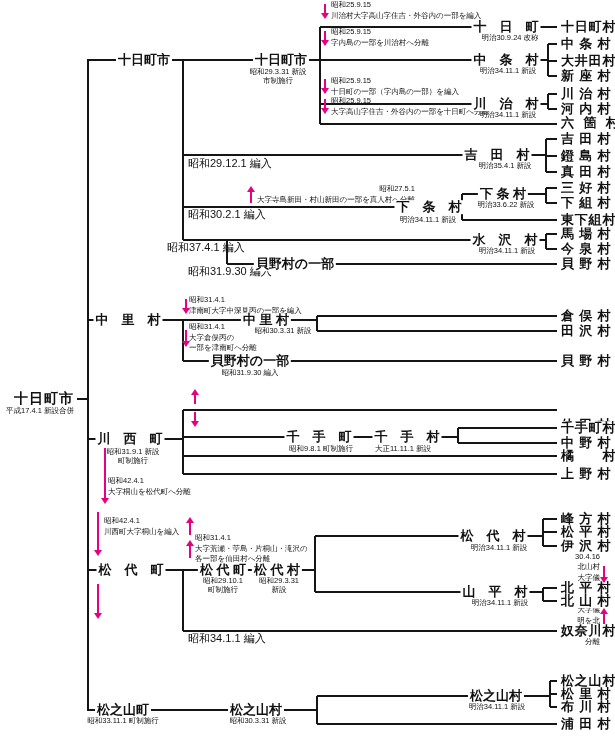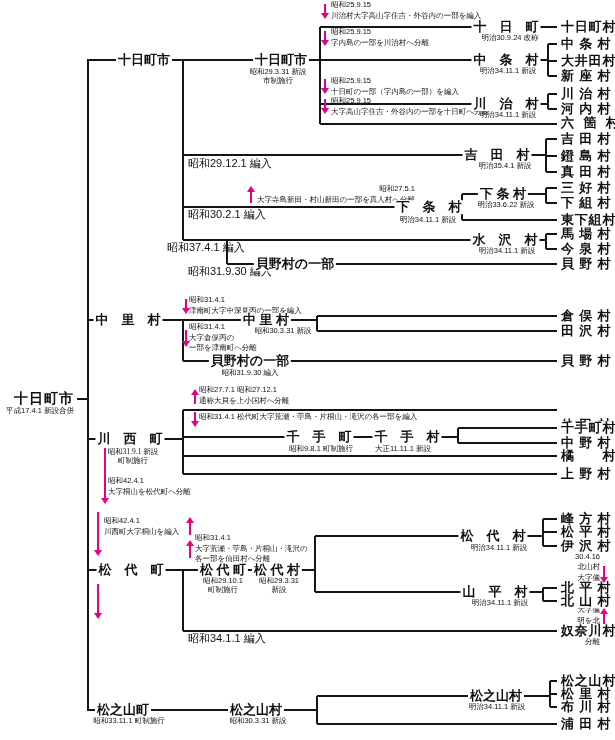--- a/index.html
+++ b/index.html
@@ -147,25 +147,22 @@
     <div class="tx node" style="left: 266px; top: 320px; transform: translate(-50%, -50%);">中 里 村</div>
     <div class="tx date" style="left: 283px; top: 331px; transform: translate(-50%, -50%);">昭和30.3.31 新設</div>
     <div class="tx note" style="left: 189px; top: 338px; transform: translate(0px, -50%);">昭和31.4.1
 大字倉俣丙の
 一部を津南町へ分離</div>
     <div class="tx node" style="left: 250px; top: 361px; transform: translate(-50%, -50%);">貝野村の一部</div>
     <div class="tx date" style="left: 250px; top: 373px; transform: translate(-50%, -50%);">昭和31.9.30 編入</div>
     <div class="tx leaf" style="left: 560px; top: 316px; transform: translate(0px, -50%);">倉 俣 村</div>
     <div class="tx leaf" style="left: 560px; top: 331px; transform: translate(0px, -50%);">田 沢 村</div>
     <div class="tx leaf" style="left: 560px; top: 361px; transform: translate(0px, -50%);">貝 野 村</div>
-    <div class="tx note" style="left: 199px; top: 395px; transform: translate(0px, -50%);">昭和27.7.1 昭和27.12.1
-通称大貝を上小国村へ分離</div>
-    <div class="tx note" style="left: 199px; top: 417px; transform: translate(0px, -50%);">昭和31.4.1 松代町大字荒瀬・苧島・片桐山・滝沢の各一部を編入</div>
     <div class="tx node" style="left: 130px; top: 439px; transform: translate(-50%, -50%);">川　西　町</div>
-    <div class="tx date" style="left: 133px; top: 456px; transform: translate(-50%, -50%); font-family: Liberation Serif, serif;">昭和31.9.1 新設
+    <div class="tx date" style="left: 133px; top: 456px; transform: translate(-50%, -50%);">昭和31.9.1 新設
 町制施行</div>
     <div class="tx node" style="left: 319px; top: 437px; transform: translate(-50%, -50%);">千　手　町</div>
     <div class="tx date" style="left: 321px; top: 449px; transform: translate(-50%, -50%);">昭和9.8.1 町制施行</div>
     <div class="tx node" style="left: 407px; top: 437px; transform: translate(-50%, -50%);">千　手　村</div>
     <div class="tx date" style="left: 403px; top: 449px; transform: translate(-50%, -50%);">大正11.11.1 新設</div>
     <div class="tx note" style="left: 108px; top: 486px; transform: translate(0px, -50%);">昭和42.4.1
 大字桐山を松代町へ分離</div>
     <div class="tx leaf" style="left: 560px; top: 410px; transform: translate(0px, -50%); margin-top: 15px;">仙 田 村</div>
     <div class="tx leaf" style="left: 560px; top: 428px; transform: translate(0px, -50%);">千手町村</div>
     <div class="tx leaf" style="left: 560px; top: 443px; transform: translate(0px, -50%);">中 野 村</div>
@@ -192,21 +189,21 @@
     <div class="tx note" style="left: 600px; top: 615px; transform: translate(-100%, -50%); text-align: right;">明治30.4.16
 大字儀明を北平村へ分離</div>
     <div class="tx edit" style="left: 188px; top: 638px; transform: translate(0px, -50%);">昭和34.1.1 編入</div>
     <div class="tx leaf" style="left: 560px; top: 519px; transform: translate(0px, -50%);">峰 方 村</div>
     <div class="tx leaf" style="left: 560px; top: 532px; transform: translate(0px, -50%);">松 平 村</div>
     <div class="tx leaf" style="left: 560px; top: 546px; transform: translate(0px, -50%);">伊 沢 村</div>
     <div class="tx leaf" style="left: 560px; top: 588px; transform: translate(0px, -50%); text-align: center;">北 平 村</div>
     <div class="tx leaf" style="left: 560px; top: 601px; transform: translate(0px, -50%);">北 山 村</div>
     <div class="tx leaf" style="left: 560px; top: 631px; transform: translate(0px, -50%);">奴奈川村</div>
     <div class="tx node" style="left: 123px; top: 710px; transform: translate(-50%, -50%);">松之山町</div>
-    <div class="tx date" style="left: 129px; top: 721px; transform: translate(-50%, -50%);">昭和33.11.1 町制施行</div>
+    <div class="tx date" style="left: 123px; top: 721px; transform: translate(-50%, -50%);">昭和33.11.1 町制施行</div>
     <div class="tx node" style="left: 256px; top: 710px; transform: translate(-50%, -50%);">松之山村</div>
     <div class="tx date" style="left: 258px; top: 721px; transform: translate(-50%, -50%);">昭和30.3.31 新設</div>
     <div class="tx node" style="left: 496px; top: 696px; transform: translate(-50%, -50%);">松之山村</div>
     <div class="tx date" style="left: 497px; top: 707px; transform: translate(-50%, -50%);">明治34.11.1 新設</div>
     <div class="tx leaf" style="left: 560px; top: 681px; transform: translate(0px, -50%);">松之山村</div>
     <div class="tx leaf" style="left: 560px; top: 694px; transform: translate(0px, -50%);">松 里 村</div>
     <div class="tx leaf" style="left: 560px; top: 707px; transform: translate(0px, -50%);">布 川 村</div>
     <div class="tx leaf" style="left: 560px; top: 724px; transform: translate(0px, -50%);">浦 田 村</div>
     <div class="ar" style="left: 324px; width: 2px; background: rgb(230, 0, 130); top: 4px; height: 10px;"></div>
     <div class="ar" style="width: 0px; height: 0px; border-left: 4px solid transparent; border-right: 4px solid transparent; left: 321px; border-top: 6px solid rgb(230, 0, 130); top: 13px;"></div>

